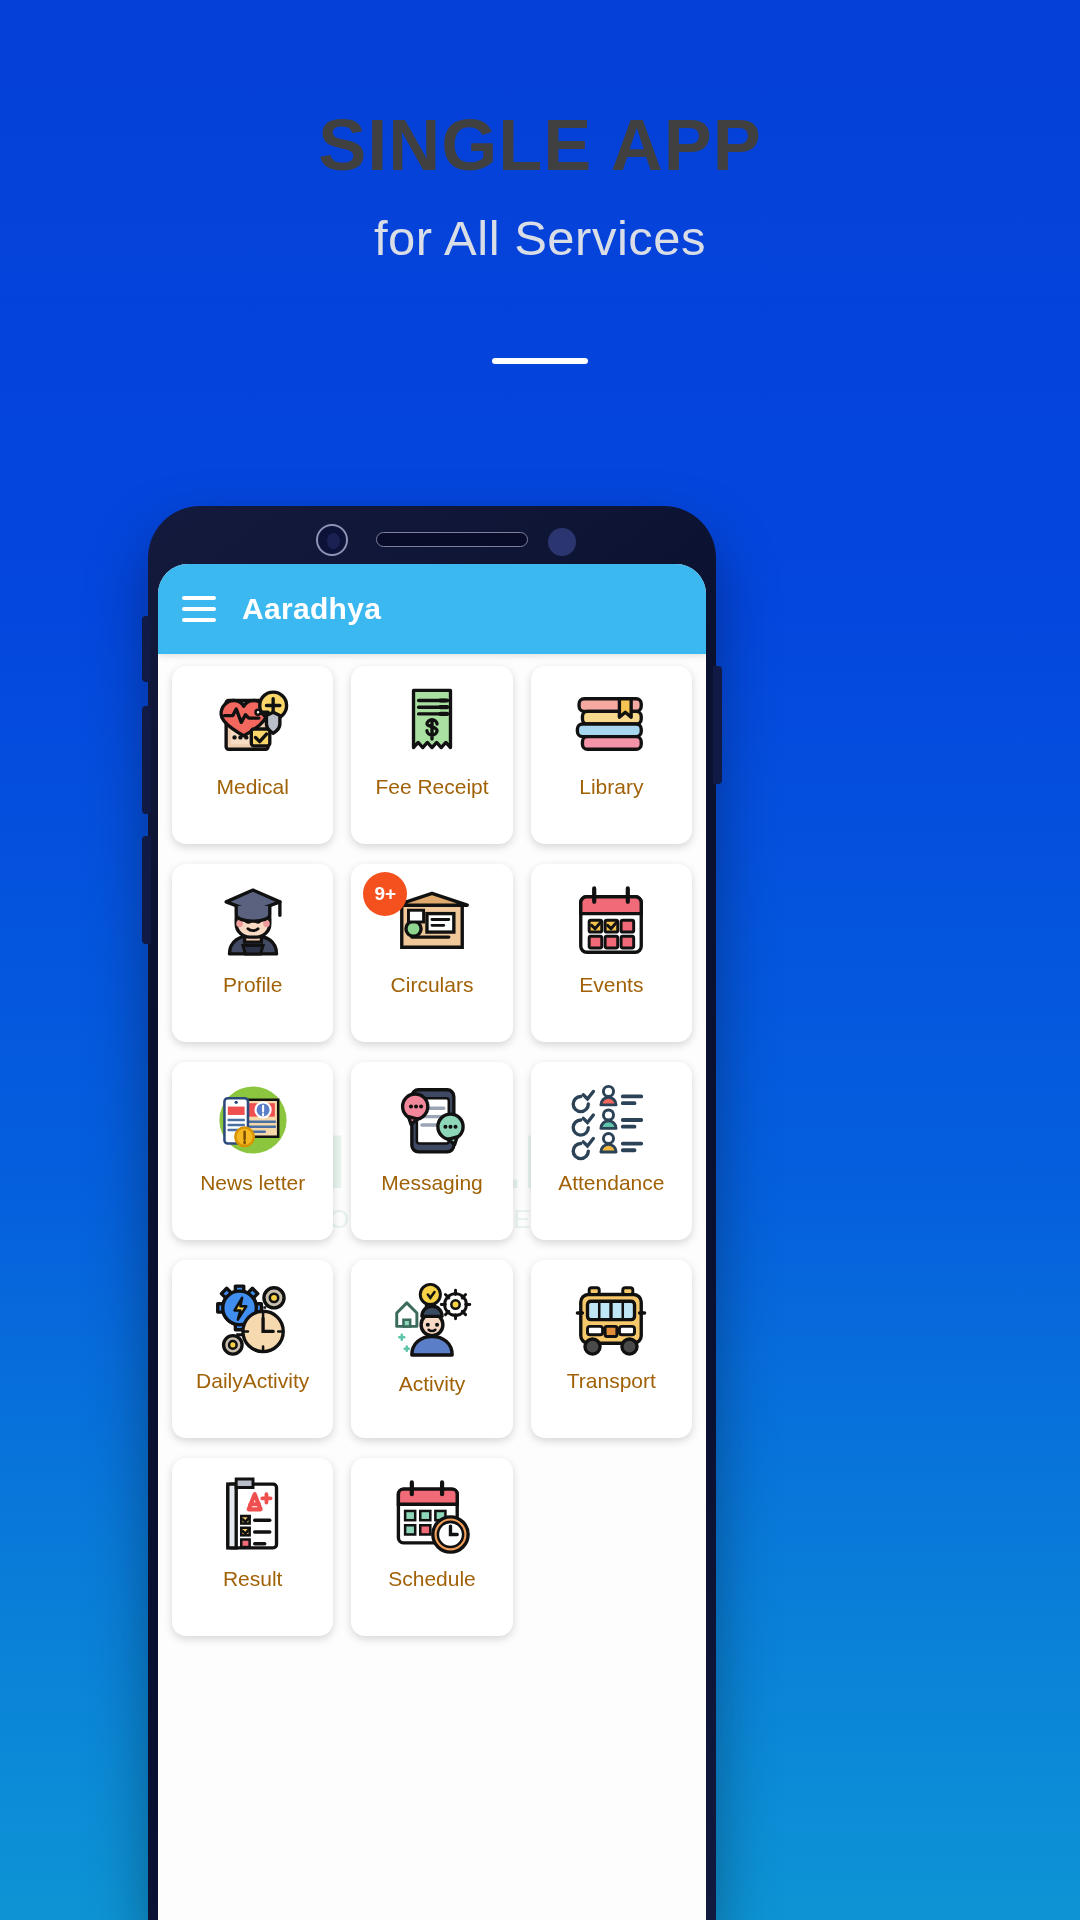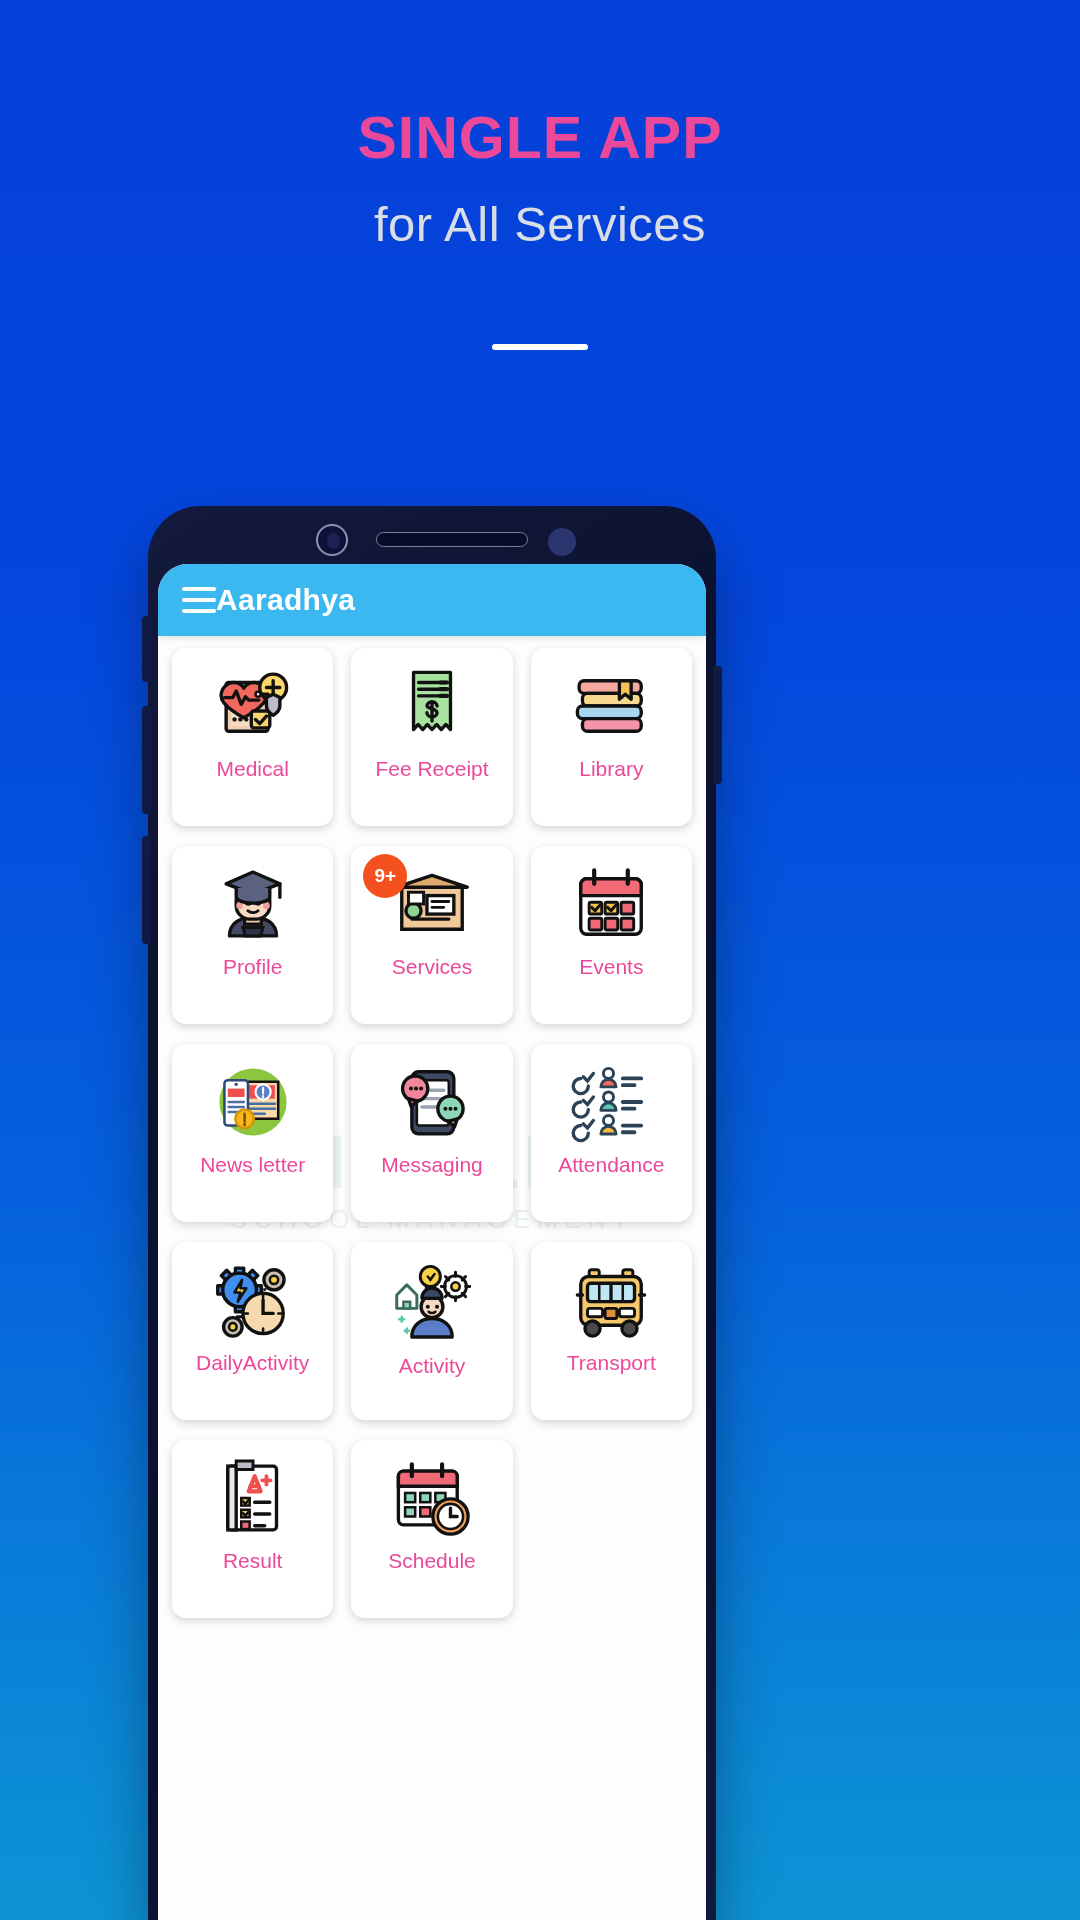--- a/index.html
+++ b/index.html
@@ -7,21 +7,21 @@
   body {
     font-family: "Liberation Sans", sans-serif;
     background: linear-gradient(180deg,#0540d8 0%,#0447de 32%,#0560dd 62%,#0a82d8 86%,#0e94d5 100%);
     position:relative;
   }
 
   
   .hero { position:absolute; top:0; left:0; width:1080px; height:520px; text-align:center; }
   .hero-title {
     margin-top:108px;
-    font-size:59px; font-weight:bold; color:#ec4899;
+    font-size:72px; font-weight:bold; color:#404040;
     letter-spacing:1px; line-height:1.05;
     font-family:"Liberation Sans", sans-serif;
   }
   .hero-sub {
     margin-top:26px;
     font-size:49px; color:#d8dde6; font-weight:normal; letter-spacing:0.5px;
   }
   .hero-rule {
     width:96px; height:6px; background:#ffffff; border-radius:3px;
     margin:92px auto 0 auto;
@@ -65,22 +65,22 @@
     position:absolute; top:22px; left:400px; width:28px; height:28px; border-radius:50%;
     background:#2b3570;
   }
 
   
   .screen {
     position:absolute; top:58px; left:10px; width:548px; height:1362px;
     background:#fdfdfd; border-radius:30px 30px 0 0; overflow:hidden;
   }
   .appbar {
-    height:72px; background:#3cb8f0; display:flex; align-items:center;
-    padding-left:24px; 
+    height:90px; background:#3cb8f0; display:flex; align-items:center;
+    padding-left:24px; gap:26px;
     box-shadow:0 2px 6px rgba(0,0,0,0.12);
   }
   .hamburger { width:34px; height:26px; display:flex; flex-direction:column; justify-content:space-between; cursor:pointer; }
   .hamburger span { display:block; height:4px; background:#ffffff; border-radius:2px; }
   .app-title { color:#ffffff; font-size:30px; font-weight:bold; letter-spacing:0.3px; }
 
   
   .watermark {
     position:absolute; top:560px; left:0; width:100%; text-align:center;
     font-size:76px; font-weight:bold; color:rgba(120,190,150,0.16);
@@ -96,21 +96,21 @@
   .tile {
     position:relative; background:#ffffff; border-radius:14px;
     box-shadow:0 3px 9px rgba(0,0,0,0.16);
     height:178px; display:flex; flex-direction:column;
     align-items:center; justify-content:flex-start; padding-top:16px;
     cursor:pointer;
   }
   .tile .ico { width:84px; height:84px; display:flex; align-items:center; justify-content:center; }
   .tile .ico svg { width:84px; height:84px; display:block; }
   .tile .lbl {
-    margin-top:9px; font-size:21px; color:#ec4899; text-align:center;
+    margin-top:9px; font-size:21px; color:#a16207; text-align:center;
     line-height:1.18; padding:0 4px;
   }
   .badge {
     position:absolute; top:8px; left:12px; width:44px; height:44px; border-radius:50%;
     background:#f4511e; color:#fff; font-size:19px; font-weight:bold;
     display:flex; align-items:center; justify-content:center; z-index:3;
   }
 </style>
 </head>
 <body>
@@ -218,21 +218,21 @@
             <svg viewBox="0 0 100 100">
     <path d="M14 30h72v50H14z" fill="#f0c89a" stroke="#111" stroke-width="4"></path>
     <path d="M8 30l42-14 42 14z" fill="#e0a96d" stroke="#111" stroke-width="4" stroke-linejoin="round"></path>
     <rect x="44" y="40" width="32" height="22" fill="#fff" stroke="#111" stroke-width="4"></rect>
     <path d="M50 47h20M50 54h14" stroke="#111" stroke-width="3.5" stroke-linecap="round"></path>
     <circle cx="28" cy="58" r="9" fill="#8fd48f" stroke="#111" stroke-width="4"></circle>
     <rect x="22" y="36" width="18" height="14" fill="#fff" stroke="#111" stroke-width="3.5"></rect>
     <path d="M26 68h44" stroke="#111" stroke-width="4" stroke-linecap="round"></path>
   </svg>
           </div>
-          <div class="lbl" style="white-space: pre-line;">Services</div>
+          <div class="lbl" style="white-space: pre-line;">Circulars</div>
         </div>
         <div class="tile">
           <div class="ico">
             <svg viewBox="0 0 100 100">
     <rect x="14" y="20" width="72" height="66" rx="7" fill="#fff" stroke="#111" stroke-width="4"></rect>
     <path d="M14 27a7 7 0 017-7h58a7 7 0 017 7v13H14z" fill="#f16a77" stroke="#111" stroke-width="4"></path>
     <path d="M30 10v16M70 10v16" stroke="#111" stroke-width="5" stroke-linecap="round"></path>
     <rect x="24" y="48" width="15" height="14" rx="2" fill="#f5c34e" stroke="#111" stroke-width="3.5"></rect>
     <rect x="43" y="48" width="15" height="14" rx="2" fill="#f5c34e" stroke="#111" stroke-width="3.5"></rect>
     <rect x="62" y="48" width="15" height="14" rx="2" fill="#f16a77" stroke="#111" stroke-width="3.5"></rect>

